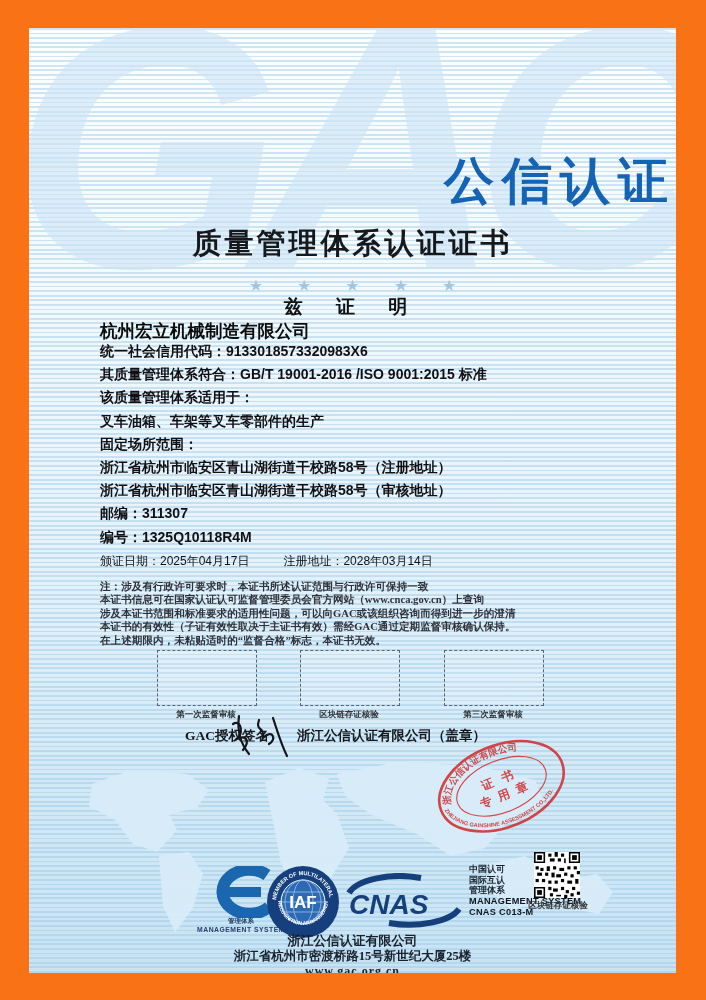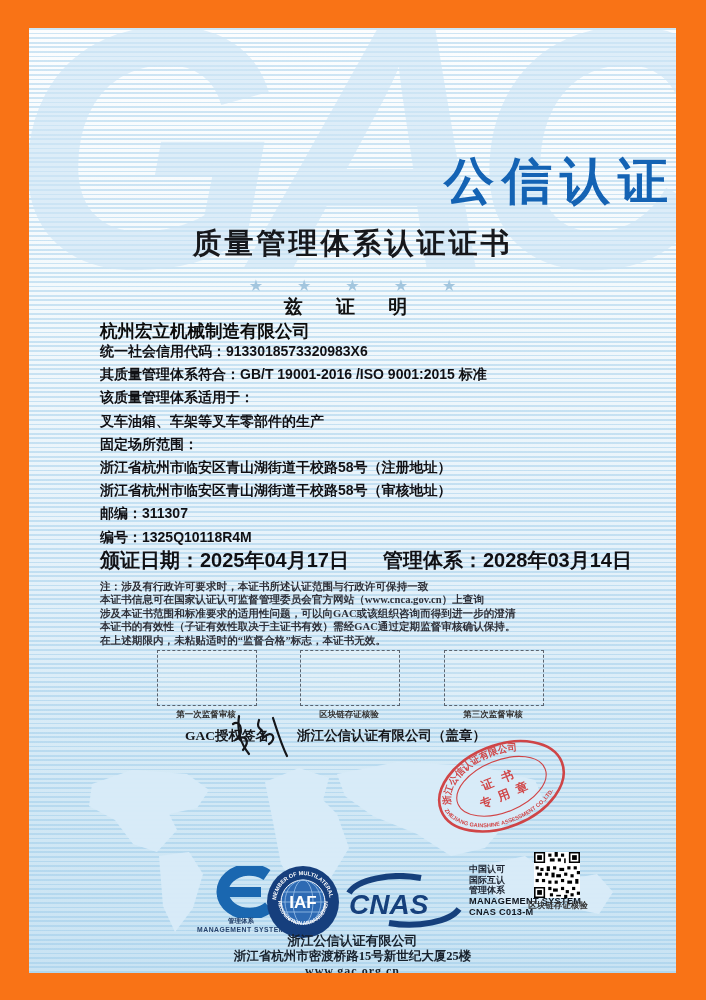--- a/index.html
+++ b/index.html
@@ -19,21 +19,21 @@
      font-weight:800;font-size:50px;letter-spacing:8px;color:#1463b4;}
   .cert-title{position:absolute;left:0;top:196px;width:647px;text-align:center;
      font-family:"Liberation Serif",serif;font-weight:700;font-size:29px;letter-spacing:3px;color:#16181c;}
   .stars{position:absolute;left:0;top:248px;width:647px;text-align:center;color:#a3c6de;
      font-size:16px;letter-spacing:34px;text-indent:34px;}
   .certify{position:absolute;left:0;top:266px;width:647px;text-align:center;
      font-weight:700;font-size:19px;letter-spacing:14px;color:#111;}
   .company{position:absolute;left:71px;top:291px;font-weight:700;font-size:17.5px;color:#0d0d0d;}
   .body-lines{position:absolute;left:71px;top:312px;width:540px;}
   .body-lines div{height:23.2px;line-height:23.2px;font-weight:700;font-size:14px;color:#101014;}
-  .date-row span{font-weight:700;font-size:20px;color:#101014;}
+  .date-row span{font-weight:400;font-size:12px;color:#101014;}
   .date-gap{display:inline-block;width:34px;}
   .notes{position:absolute;left:71px;top:552px;width:520px;font-family:"Liberation Serif",serif;}
   .notes div{line-height:13.4px;font-size:10.6px;font-weight:700;color:#2e3039;}
   .sup-box{position:absolute;top:622px;width:98px;height:54px;border:1px dashed #5a6470;background:rgba(255,255,255,0.12);}
   .sup-label{position:absolute;top:681px;width:100px;text-align:center;
      font-family:"Liberation Serif",serif;font-size:8.5px;font-weight:700;color:#333;}
   .sign-label{position:absolute;left:116px;top:699px;font-family:"Liberation Serif",serif;
      font-size:13.5px;font-weight:700;color:#16181c;margin-left:40px;}
   .sign-svg{position:absolute;left:196px;top:682px;}
   .seal-label{position:absolute;left:268px;top:699px;font-family:"Liberation Serif",serif;
@@ -88,21 +88,21 @@
       <div class="body-lines">
         <div>统一社会信用代码：9133018573320983X6</div>
         <div>其质量管理体系符合：GB/T 19001-2016 /ISO 9001:2015 标准</div>
         <div>该质量管理体系适用于：</div>
         <div>叉车油箱、车架等叉车零部件的生产</div>
         <div>固定场所范围：</div>
         <div>浙江省杭州市临安区青山湖街道干校路58号（注册地址）</div>
         <div>浙江省杭州市临安区青山湖街道干校路58号（审核地址）</div>
         <div>邮编：311307</div>
         <div>编号：1325Q10118R4M</div>
-        <div class="date-row"><span>颁证日期：2025年04月17日</span><span class="date-gap"></span><span>管理体系：2028年03月14日</span></div>
+        <div class="date-row"><span>颁证日期：2025年04月17日</span><span class="date-gap"></span><span>注册地址：2028年03月14日</span></div>
       </div>
 
       <div class="notes">
         <div>注：涉及有行政许可要求时，本证书所述认证范围与行政许可保持一致</div>
         <div>本证书信息可在国家认证认可监督管理委员会官方网站（www.cnca.gov.cn）上查询</div>
         <div>涉及本证书范围和标准要求的适用性问题，可以向GAC或该组织咨询而得到进一步的澄清</div>
         <div>本证书的有效性（子证有效性取决于主证书有效）需经GAC通过定期监督审核确认保持。</div>
         <div>在上述期限内，未粘贴适时的“监督合格”标志，本证书无效。</div>
       </div>
 

